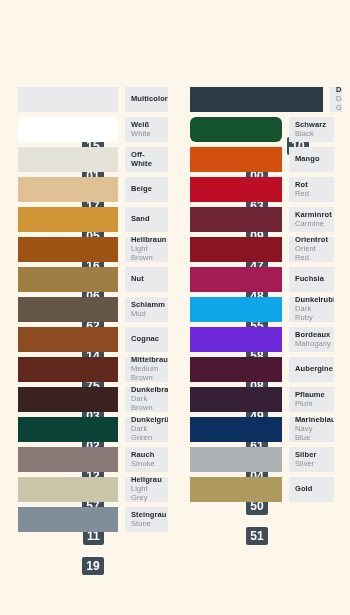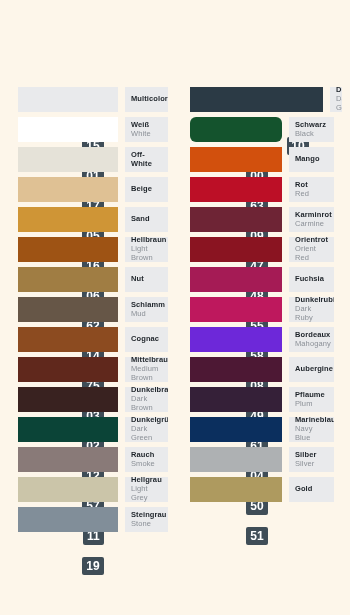--- a/index.html
+++ b/index.html
@@ -275,21 +275,21 @@
       </div>
       <div class="row">
         <div class="swatch" style="background: rgb(165, 27, 85);">
           <span class="badge">55</span>
         </div>
         <div class="labelbox">
           <div class="name-de">Fuchsia</div>
         </div>
       </div>
       <div class="row">
-        <div class="swatch" style="background: #be185d;">
+        <div class="swatch" style="background: #0ea5e9;">
           <span class="badge">58</span>
         </div>
         <div class="labelbox">
           <div class="name-de">Dunkelrubin</div>
           <div class="name-en">Dark Ruby</div>
         </div>
       </div>
       <div class="row">
         <div class="swatch" style="background: #6d28d9;">
           <span class="badge">08</span>

